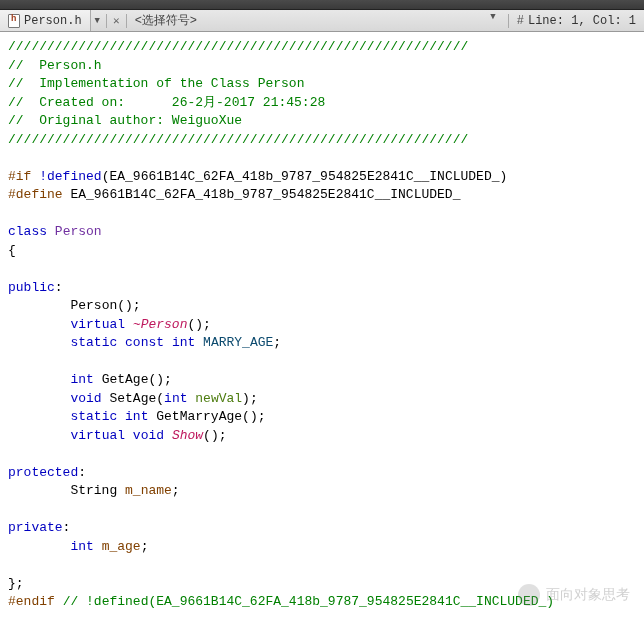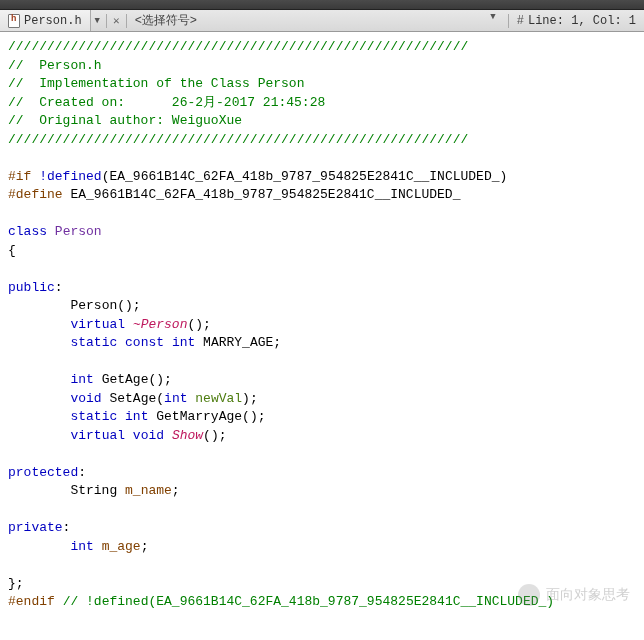--- a/index.html
+++ b/index.html
@@ -80,21 +80,21 @@
     padding: 6px 8px;
     line-height: 18.5px;
     white-space: pre;
     font-size: 13px;
     position: relative;
   }
   .tok-comment { color: #008000; }
   .tok-pre     { color: #804000; margin-top: 28px; }
   .tok-kw      { color: #0000c0; margin-top: 22px; }
   .tok-clsname { color: #7030a0; }
-  .tok-member  { color: #000000; }
+  .tok-member  { color: #0c4a6e; }
   .tok-member2 { color: #804000; }
   .tok-method  { color: #000; }
   .tok-dtor    { font-style: italic; color:#be185d;}
   .tok-ident   { color: #4d7c0f; }
   .tok-plain   { color: #000; }
   .watermark {
     position: absolute;
     right: 14px;
     bottom: 34px;
     color: rgba(120,120,120,0.35);

